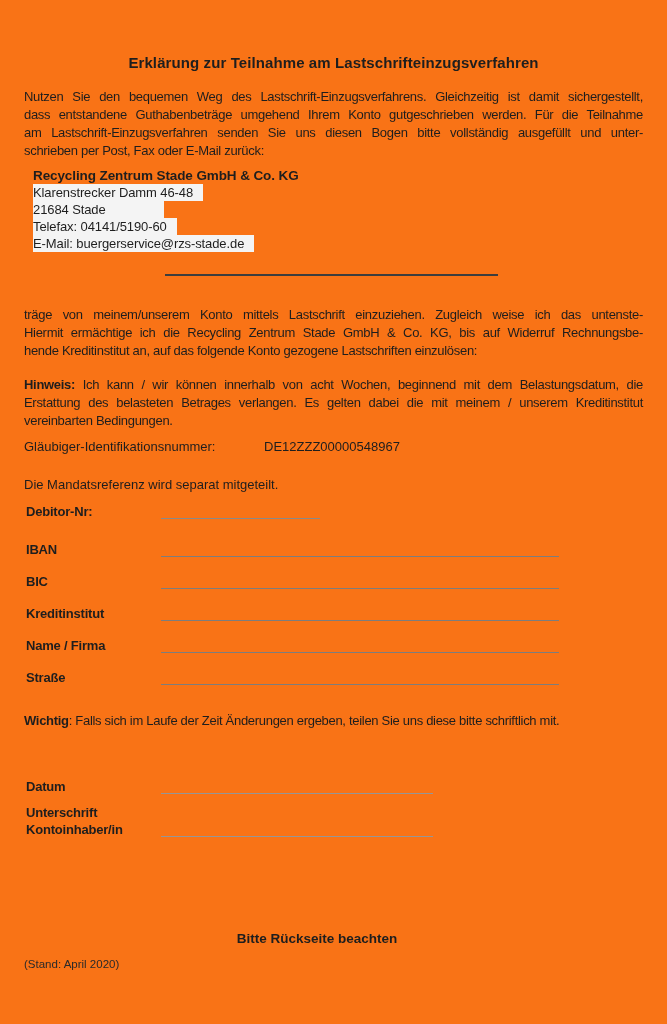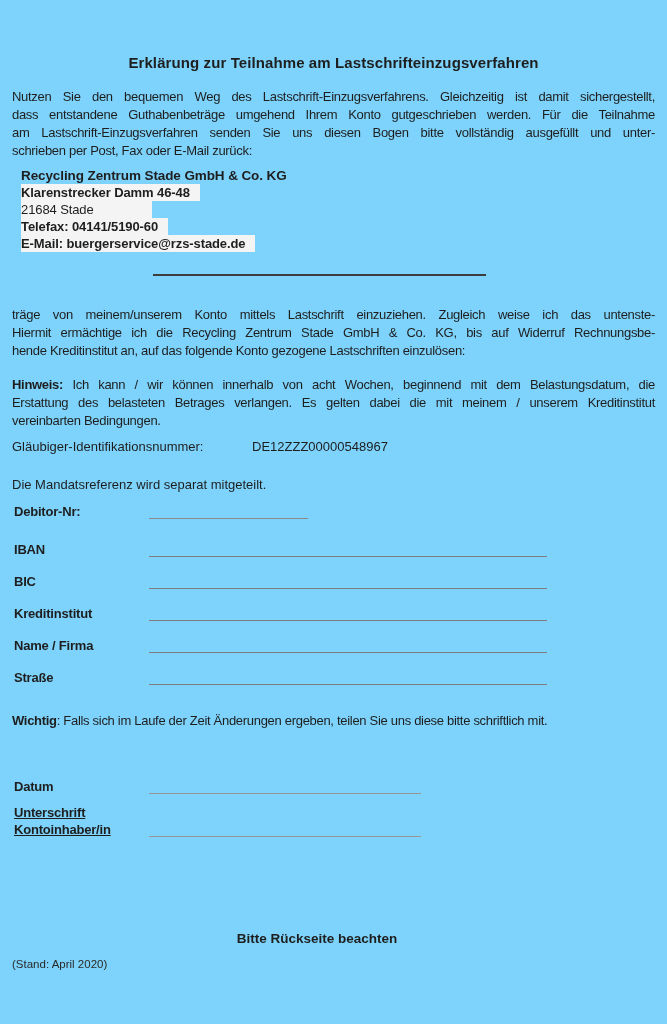--- a/index.html
+++ b/index.html
@@ -6,23 +6,23 @@
   html, body { background: #ffffff; }
   body {
     font-family: "Liberation Sans", "DejaVu Sans", sans-serif;
     color: #1e1e1e;
   }
   .page {
     position: relative;
     width: 667px;
     height: 1024px;
     margin: 0 auto;
-    background: #7dd3fc;
+    background: #f97316;
     overflow: hidden;
-    padding: 0 12px;
+    padding: 0 24px;
   }
   .doc-title {
     padding-top: 54px;
     text-align: center;
     font-size: 15px;
     font-weight: bold;
     line-height: 18px;
     letter-spacing: 0.1px;
   }
   .para { margin-top: 16px; }
@@ -42,21 +42,21 @@
   .b { font-weight: bold; }
   .recipient {
     margin-top: 7px;
     margin-left: 9px;
     font-size: 13px;
     line-height: 17px;
     letter-spacing: -0.1px;
   }
   .recipient .company { font-weight: bold; font-size: 13.5px; }
   .hl { background: #f4f4f4; display: inline-block; }
-  .hl-sm { padding-right: 10px; font-weight: bold; }
+  .hl-sm { padding-right: 10px; }
   .hl-lg { padding-right: 58px; }
   .separator {
     margin-top: 22px;
     margin-left: 141px;
     width: 333px;
     border-top: 2px solid #3d3d3d;
   }
   .auth { margin-top: 30px; }
   .creditor-row {
     margin-top: 8px;
@@ -89,21 +89,21 @@
   }
   .debitor-row { margin-top: 10px; }
   .debitor-row .fline { width: 159px; border-bottom-color: #8a8a8a; }
   .fields { margin-top: 14px; }
   .fields .frow { height: 32px; }
   .fields .fline { width: 398px; }
   .important { margin-top: 18px; }
   .datum-row { margin-top: 49px; }
   .datum-row .fline, .sig-row .fline { width: 272px; border-bottom-color: #969696; }
   .sig-row { margin-top: 9px; align-items: flex-end; }
-  .sig-row .flabel { line-height: 17px; text-decoration: underline; }
+  .sig-row .flabel { line-height: 17px; }
   .sig-row .fline { margin-bottom: 1px; }
   .footer-note {
     margin-top: 92px;
     text-align: center;
     padding-right: 33px;
     font-size: 13.5px;
     font-weight: bold;
     line-height: 18px;
   }
   .stand-note {

